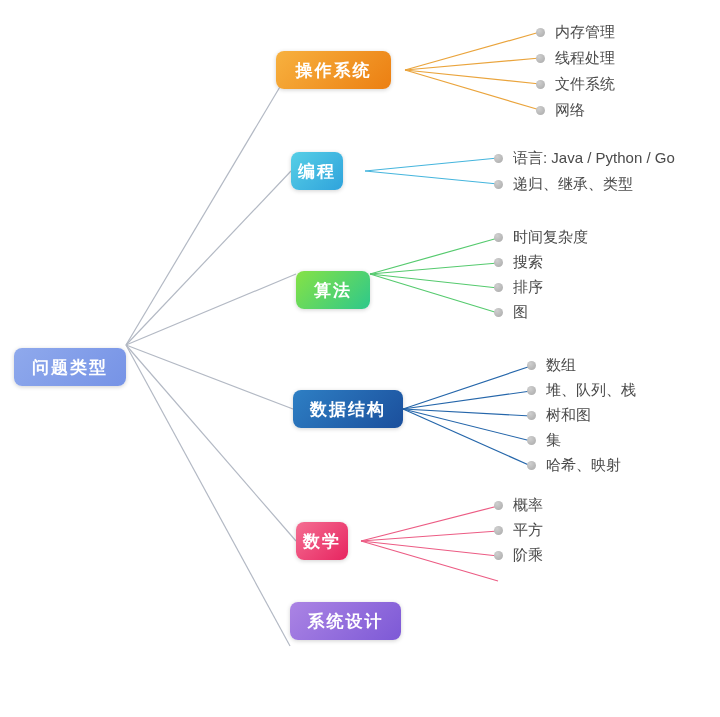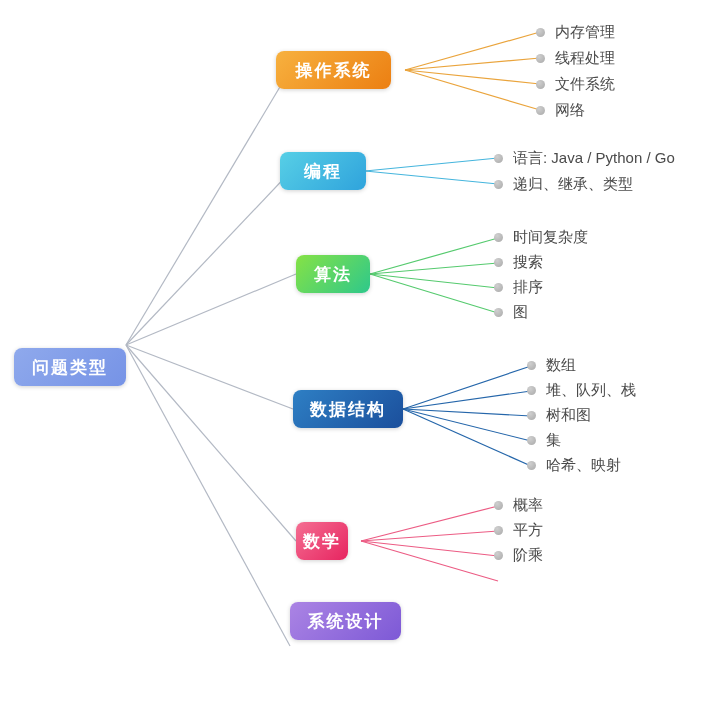--- a/index.html
+++ b/index.html
@@ -10,22 +10,22 @@
   }
   svg.wires{position:absolute;left:0;top:0;z-index:1;}
   .node{
     position:absolute;z-index:3;display:flex;align-items:center;justify-content:center;
     color:#fff;font-weight:bold;font-size:17px;letter-spacing:2px;
     border-radius:8px;box-shadow:0 1px 4px rgba(0,0,0,.18);
     cursor:pointer;white-space:nowrap;
   }
   .root-node{background:linear-gradient(135deg,#8fa9ec,#7693e6);left:14px;top:326px;width:112px;height:38px;margin-top:22px;}
   .b-os  {background:linear-gradient(135deg,#f7b13f,#ec7f12);left:276px;top:51px; width:115px;height:38px;}
-  .b-prog{background:linear-gradient(135deg,#57cfe6,#2fa3dc);left:280px;top:152px;width:86px; height:38px;font-family:Liberation Serif, serif;}
-  .b-algo{background:linear-gradient(135deg,#86e245,#2ec88b);left:296px;top:255px;width:74px; height:38px;}
+  .b-prog{background:linear-gradient(135deg,#57cfe6,#2fa3dc);left:291px;top:152px;width:52px; height:38px;font-family:Liberation Serif, serif;}
+  .b-algo{background:linear-gradient(135deg,#86e245,#2ec88b);left:296px;top:271px;width:74px; height:38px;}
   .b-ds  {background:linear-gradient(135deg,#2e7fc4,#1b4f9c);left:293px;top:390px;width:110px;height:38px;font-family:Liberation Serif, serif;}
   .b-math{background:linear-gradient(135deg,#f46e92,#e72460);left:296px;top:522px;width:52px; height:38px;}
   .b-sys {background:linear-gradient(135deg,#ab84e4,#7d59d6);left:290px;top:602px;width:111px;height:38px;}
 
   .leaf-group{position:absolute;z-index:3;display:flex;flex-direction:column;}
   .g-os  {left:536px;top:19px;}
   .g-prog{left:494px;top:145px;}
   .g-algo{left:494px;top:225px;}
   .g-ds  {left:527px;top:353px;}
   .g-math{left:494px;top:493px;}

